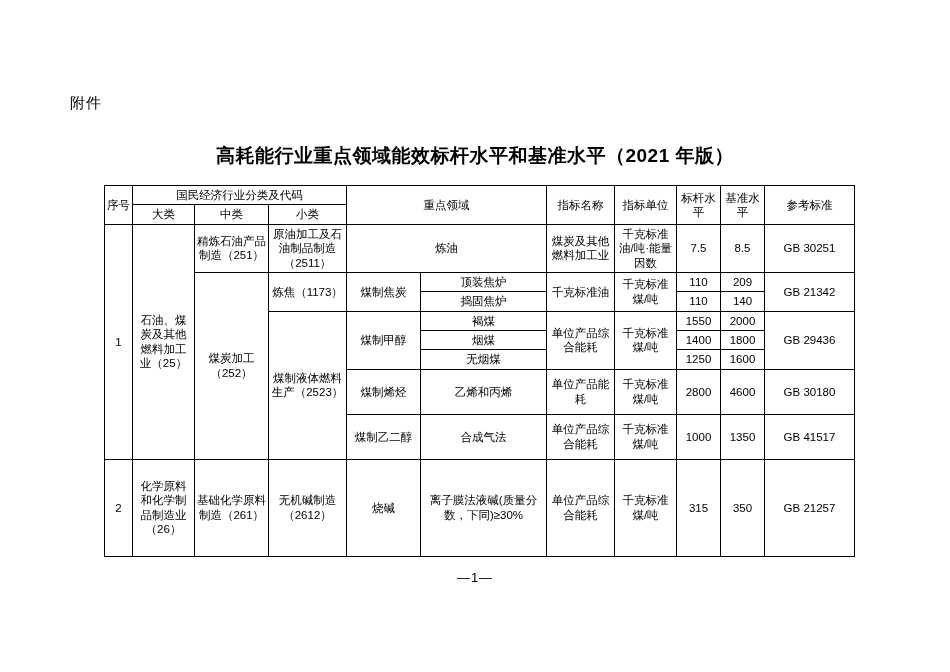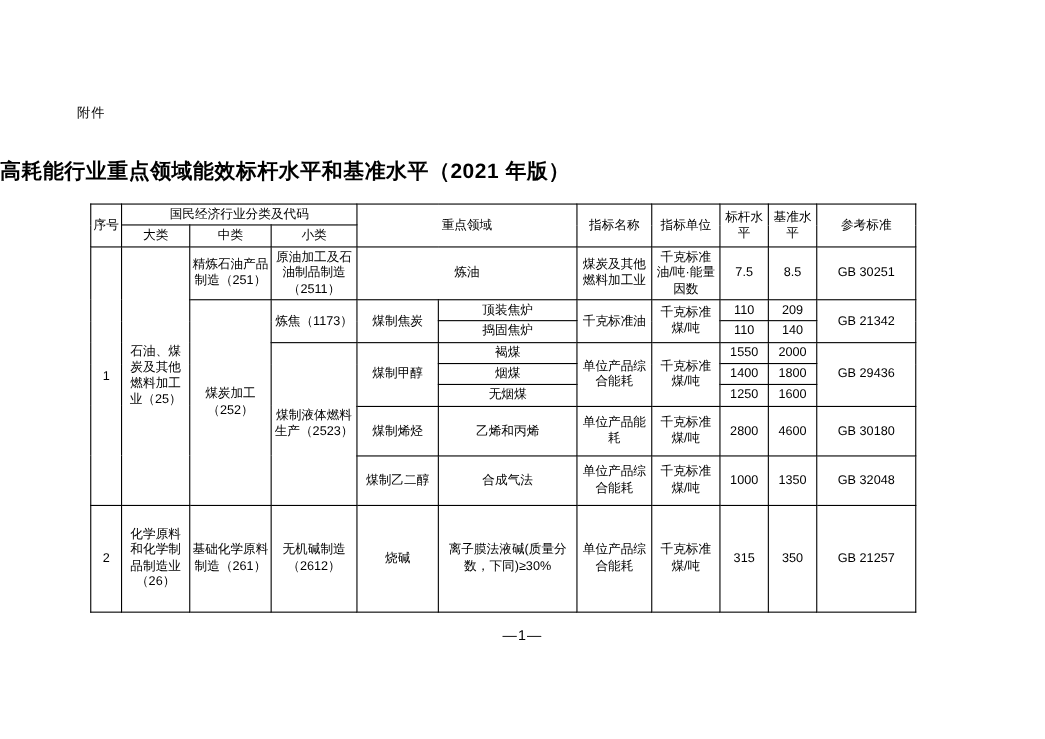--- a/index.html
+++ b/index.html
@@ -18,36 +18,36 @@
     position: relative;
     width: 950px;
     height: 672px;
     box-sizing: border-box;
     padding: 0;
   }
   .attachment-label {
     position: absolute;
     left: 70px;
     top: 94px;
-    font-size: 12px;
+    font-size: 15px;
     letter-spacing: 1px;
   }
   .doc-title {
     position: absolute;
     left: 0;
     right: 0;
     top: 143px;
-    text-align: left;
+    text-align: center;
     font-size: 19px;
     font-weight: bold;
     letter-spacing: 0.5px;
   }
   table.main {
     position: absolute;
-    left: 82px;
+    left: 104px;
     top: 185px;
     width: 615px;
     border-collapse: collapse;
     table-layout: fixed;
     font-size: 11.5px;
   }
   table.main td, table.main th {
     border: 1px solid #000000;
     text-align: center;
     vertical-align: middle;
@@ -188,21 +188,21 @@
         <td>GB 30180</td>
       </tr>
 
       <tr>
         <td class="cell-tall">煤制乙二醇</td>
         <td>合成气法</td>
         <td>单位产品综合能耗</td>
         <td>千克标准煤/吨</td>
         <td>1000</td>
         <td>1350</td>
-        <td>GB 32048</td>
+        <td>GB 41517</td>
       </tr>
 
       <tr>
         <td style="height:92px">2</td>
         <td>化学原料和化学制品制造业（26）</td>
         <td>基础化学原料制造（261）</td>
         <td>无机碱制造（2612）</td>
         <td>烧碱</td>
         <td>离子膜法液碱(质量分数，下同)≥30%</td>
         <td>单位产品综合能耗</td>

